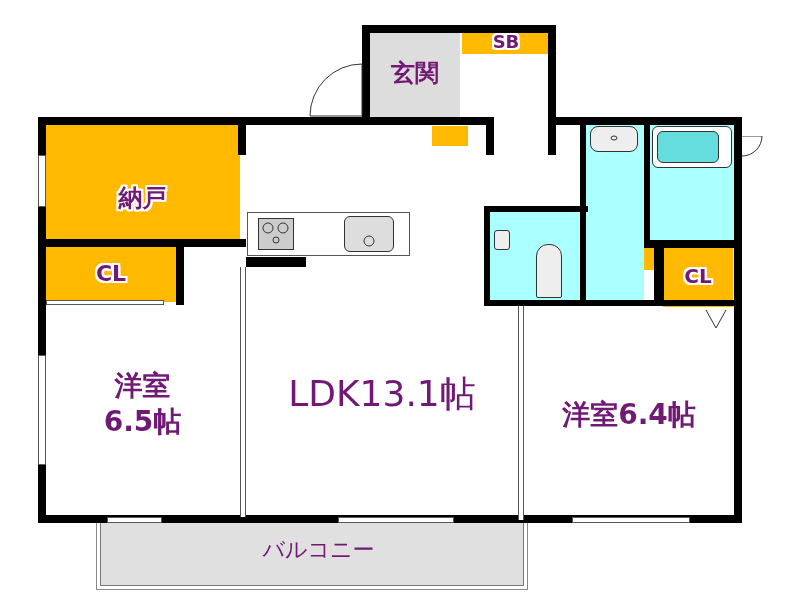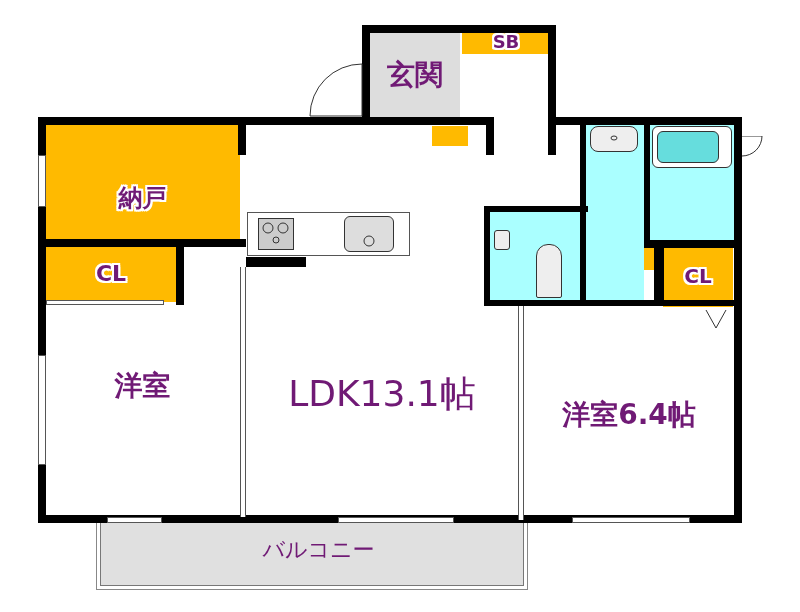--- a/index.html
+++ b/index.html
@@ -20,32 +20,33 @@
 </div>
 
 <div class="room" style="left:45px;top:124px;width:195px;height:115px;background:#FFBA00;">
   <div class="label" style="left:0;right:0;top:61px;font-size:24px;">納戸</div>
 </div>
 <div class="room" style="left:45px;top:247px;width:132px;height:55px;background:#FFBA00;">
   <div class="label" style="left:0;right:0;top:15px;font-size:22px;">CL</div>
 </div>
 <div class="room" style="left:45px;top:305px;width:195px;height:210px;background:#fff;">
   <div class="label plain" style="left:0;right:0;top:66px;font-size:28px;">洋室</div>
+  <div class="label plain" style="left:0;right:0;top:102px;font-size:28px;">6.5帖</div>
 </div>
 <div class="room" style="left:246px;top:124px;width:272px;height:392px;background:#fff;">
   <div class="label plain" style="left:0;right:0;top:250px;font-size:36px;font-weight:normal;">LDK13.1帖</div>
 </div>
 <div class="room" style="left:524px;top:305px;width:210px;height:210px;background:#fff;">
   <div class="label plain" style="left:0;right:0;top:95px;font-size:28px;">洋室6.4帖</div>
 </div>
 <div class="room" style="left:663px;top:247px;width:70px;height:60px;background:#FFBA00;">
   <div class="label" style="left:0;right:0;top:18px;font-size:20px;">CL</div>
 </div>
 <div class="room" style="left:370px;top:32px;width:90px;height:85px;background:#dddddd;">
-  <div class="label plain" style="left:0;right:0;top:28px;font-size:28px;">玄関</div>
+  <div class="label plain" style="left:0;right:0;top:28px;font-size:24px;">玄関</div>
 </div>
 <div class="room" style="left:462px;top:32px;width:88px;height:22px;background:#FFBA00;">
   <div class="label" style="left:0;right:0;top:0px;font-size:18px;">SB</div>
 </div>
 <div class="room" style="left:432px;top:126px;width:36px;height:20px;background:#FFBA00;"></div>
 <div class="room" style="left:586px;top:124px;width:58px;height:176px;background:#AAFFFF;"></div>
 <div class="room" style="left:650px;top:124px;width:84px;height:116px;background:#AAFFFF;"></div>
 <div class="room" style="left:490px;top:212px;width:90px;height:88px;background:#AAFFFF;"></div>
 <div class="room" style="left:644px;top:248px;width:10px;height:22px;background:#FFBA00;"></div>
 

